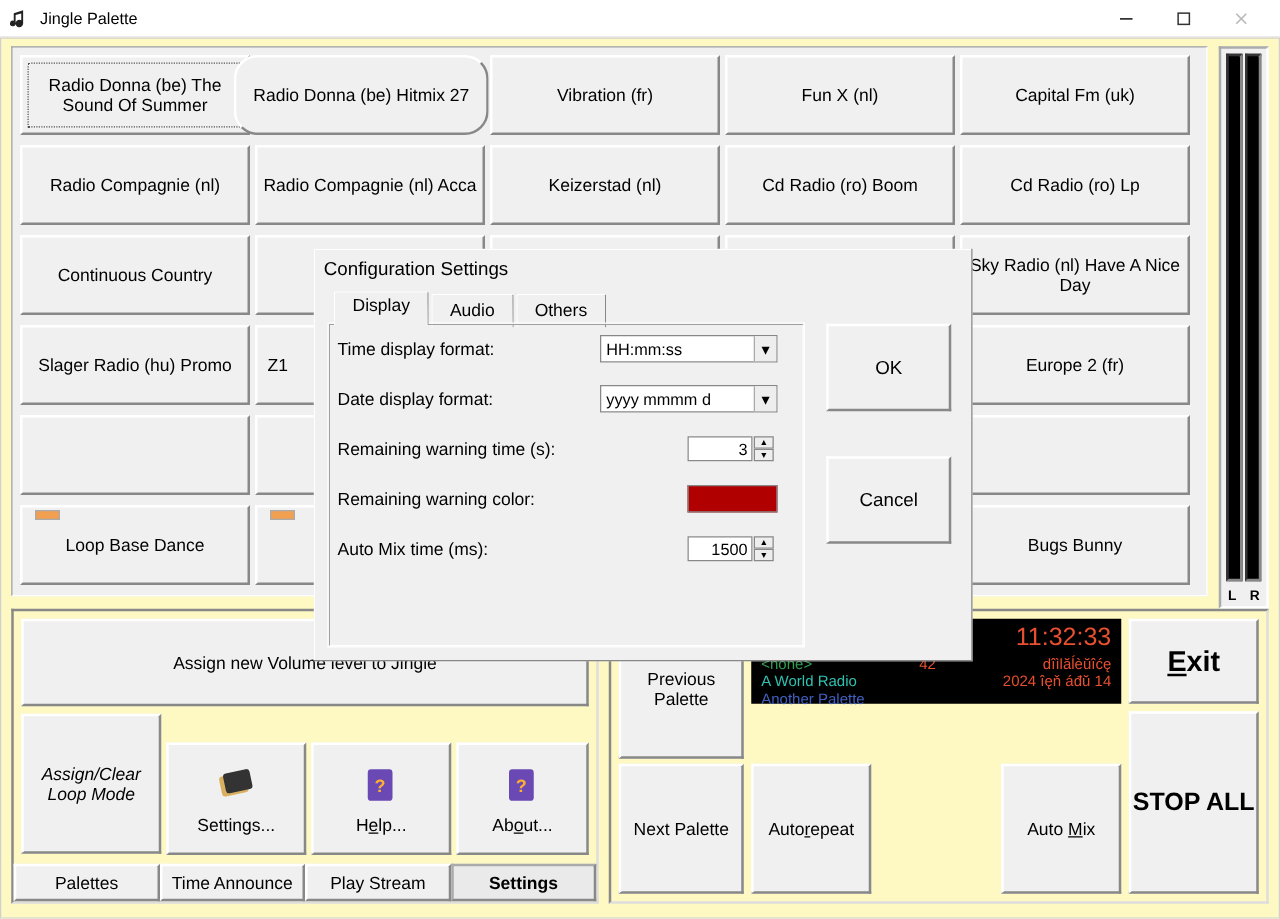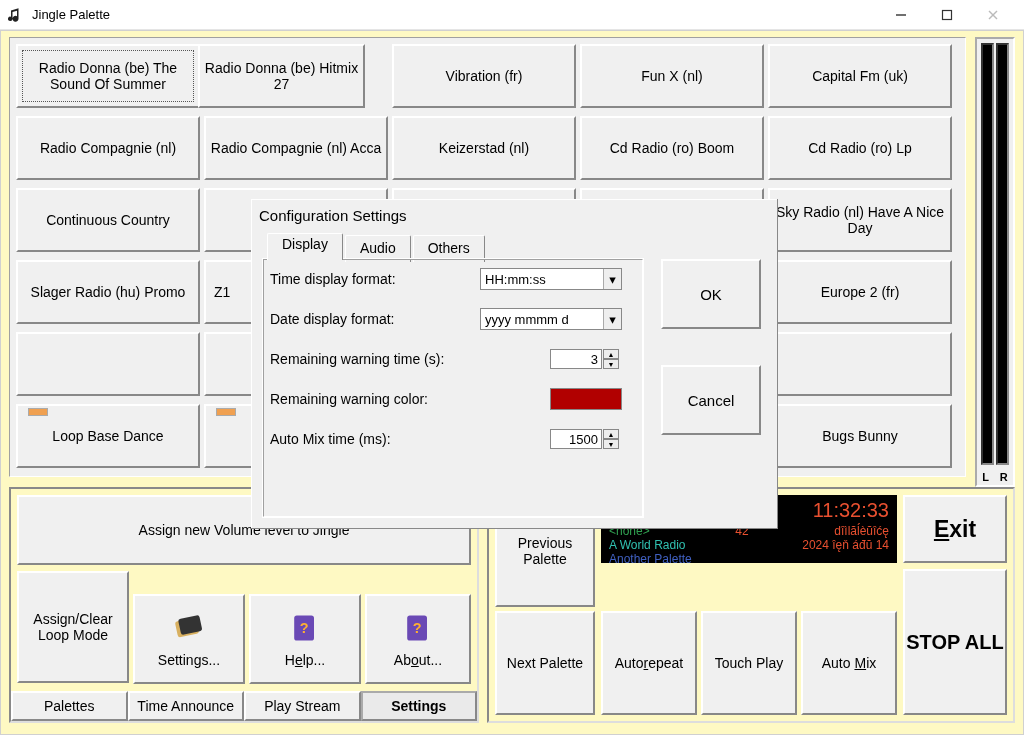--- a/index.html
+++ b/index.html
@@ -269,21 +269,21 @@
         </svg>
     </div>
   </div>
 </div>
 
 <div class="app">
 
   <div class="grid-frame">
 
     <div class="btn3d selected" style="left:6px; top:6px; width:184px; height:64px;">Radio Donna (be) The Sound Of Summer</div>
-    <div class="btn3d" style="left:188px; top:6px; width:167px; height:64px;">Radio Donna (be) Hitmix 27</div>
+    <div class="btn3d" style="left:177px; top:6px; width:204px; height:64px;border-radius:19px;">Radio Donna (be) Hitmix 27</div>
     <div class="btn3d" style="left:382px; top:6px; width:184px; height:64px;">Vibration (fr)</div>
     <div class="btn3d" style="left:570px; top:6px; width:184px; height:64px;">Fun X (nl)</div>
     <div class="btn3d" style="left:758px; top:6px; width:184px; height:64px;">Capital Fm (uk)</div>
 
     <div class="btn3d" style="left:6px; top:78px; width:184px; height:64px;">Radio Compagnie (nl)</div>
     <div class="btn3d" style="left:382px; top:78px; width:184px; height:64px;">Keizerstad (nl)</div>
     <div class="btn3d" style="left:194px; top:78px; width:184px; height:64px;">Radio Compagnie (nl) Acca</div>
     <div class="btn3d" style="left:570px; top:78px; width:184px; height:64px;">Cd Radio (ro) Boom</div>
     <div class="btn3d" style="left:758px; top:78px; width:184px; height:64px;">Cd Radio (ro) Lp</div>
 
@@ -322,21 +322,21 @@
     <div class="vu-labels">
       <span>L</span>
       <span>R</span>
     </div>
   </div>
 
   <div class="bottom-left">
     <div class="assign-btn">Assign new Volume level to Jingle</div>
 
     <div class="tool-btn" style="left:6px; top:82px; width:112px; height:112px; padding:6px;">
-      <span style="text-align:center;">Assign/Clear Loop Mode</span>
+      <span style="text-align:center;font-style:italic;">Assign/Clear Loop Mode</span>
     </div>
 
     <div class="tool-btn" style="left:122px; top:105px; width:112px; height:90px;">
       <span class="icon-slot">
         <svg viewBox="0 0 40 40" width="36" height="36">
             <rect x="6" y="10" width="24" height="18" rx="3" fill="#d8b060" transform="rotate(-12 20 20)"></rect>
             <rect x="10" y="8" width="24" height="18" rx="3" fill="#333" transform="rotate(-12 20 20)"></rect>
           </svg>
       </span>
       <span>Settings...</span>
@@ -391,21 +391,20 @@
     </div>
 
     <div class="rb-btn big" style="left:414px; top:6px; width:104px; height:68px; font-size:23px;">
       <span><span class="u">E</span><span>xit</span></span>
     </div>
 
     <div class="rb-btn" style="left:6px; top:122px; width:100px; height:104px;">Next Palette</div>
     <div class="rb-btn" style="left:112px; top:122px; width:96px; height:104px;">
       <span><span>Auto</span><span class="u">r</span><span>epeat</span></span>
     </div>
-    <div class="rb-btn" style="left:212px; top:122px; width:96px; height:104px;">Touch Play</div>
     <div class="rb-btn" style="left:312px; top:122px; width:96px; height:104px;">
       <span><span>Auto </span><span class="u">M</span><span>ix</span></span>
     </div>
     <div class="rb-btn big" style="left:414px; top:80px; width:104px; height:146px; font-size:20px;">STOP ALL</div>
   </div>
 
   <div class="dialog">
     <div class="dialog-title">Configuration Settings</div>
     <div class="dialog-tabs">
       <div class="dialog-tab active">Display</div>

